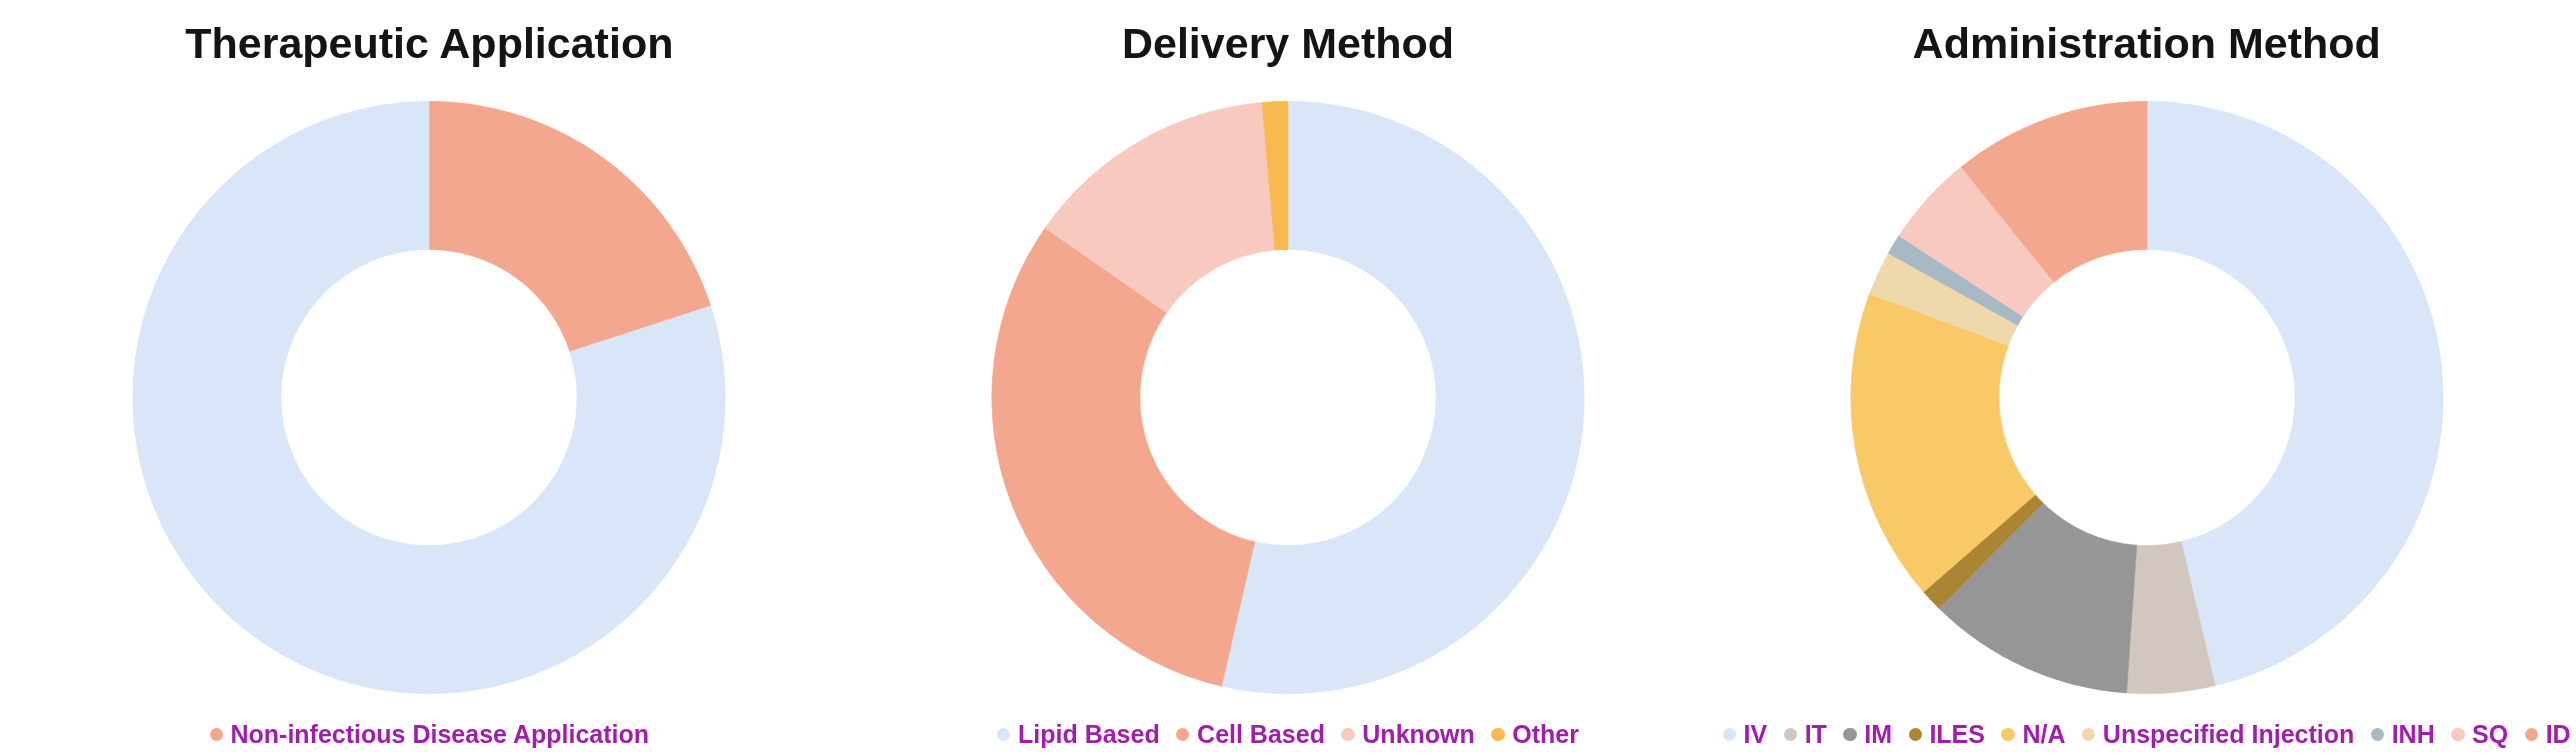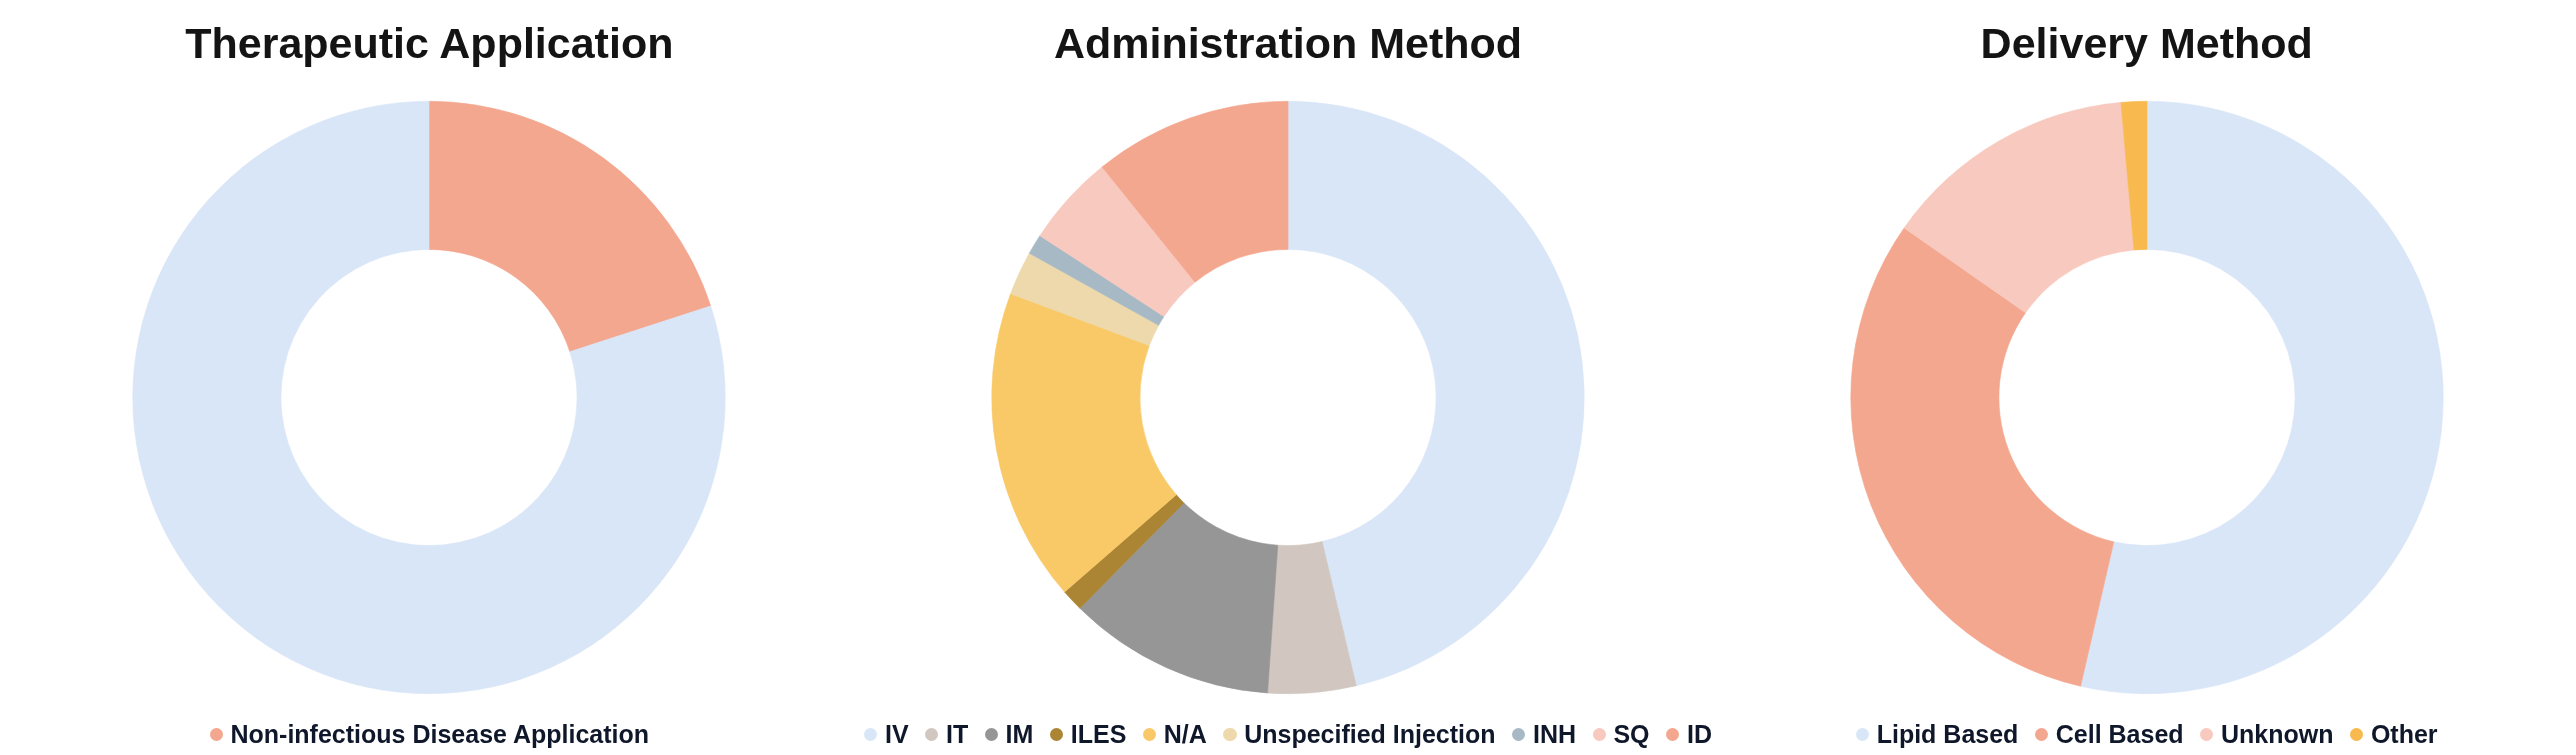--- a/index.html
+++ b/index.html
@@ -70,41 +70,71 @@
   }
   .legend-dot {
     width: 13.3px;
     height: 13.3px;
     border-radius: 50%;
     flex: 0 0 auto;
   }
   .legend-label {
     font-weight: 700;
     font-size: 25px;
-    color: #0f172a;
+    color: #a21caf;
     font-family: "Liberation Sans", sans-serif;
   }
 </style>
 </head>
 <body>
 
 <div class="figure">
 
   <section class="panel">
     <h2 class="chart-title">Therapeutic Application</h2>
     <div class="donut-wrap">
       <svg class="donut" viewBox="0 0 960 960">
           <path d="M 480.00 10.00 A 470 470 0 0 1 927.00 334.76 L 703.50 407.38 A 235 235 0 0 0 480.00 245.00 Z" fill="#f4a78f" stroke="#f4a78f" stroke-width="1"></path>
           <path d="M 927.00 334.76 A 470 470 0 1 1 480.00 10.00 L 480.00 245.00 A 235 235 0 1 0 703.50 407.38 Z" fill="#d9e6f7" stroke="#d9e6f7" stroke-width="1"></path>
         </svg>
     </div>
     <div class="legend">
         <div class="legend-item">
           <span class="legend-dot" style="background: rgb(244, 167, 143);"></span>
           <span class="legend-label">Non-infectious Disease Application</span>
+        </div>
+      </div>
+  </section>
+
+  <section class="panel">
+    <h2 class="chart-title">Delivery Method</h2>
+    <div class="donut-wrap">
+      <svg class="donut" viewBox="0 0 960 960">
+          <path d="M 480.00 10.00 A 470 470 0 1 1 374.59 938.03 L 427.30 709.01 A 235 235 0 1 0 480.00 245.00 Z" fill="#d9e6f7" stroke="#d9e6f7" stroke-width="1"></path>
+          <path d="M 374.59 938.03 A 470 470 0 0 1 94.62 210.96 L 287.31 345.48 A 235 235 0 0 0 427.30 709.01 Z" fill="#f4a78f" stroke="#f4a78f" stroke-width="1"></path>
+          <path d="M 94.62 210.96 A 470 470 0 0 1 438.71 11.82 L 459.35 245.91 A 235 235 0 0 0 287.31 345.48 Z" fill="#f8c9bf" stroke="#f8c9bf" stroke-width="1"></path>
+          <path d="M 438.71 11.82 A 470 470 0 0 1 480.00 10.00 L 480.00 245.00 A 235 235 0 0 0 459.35 245.91 Z" fill="#f8b94e" stroke="#f8b94e" stroke-width="1"></path>
+        </svg>
+    </div>
+    <div class="legend">
+        <div class="legend-item">
+          <span class="legend-dot" style="background: rgb(217, 230, 247);"></span>
+          <span class="legend-label">Lipid Based</span>
+        </div>
+        <div class="legend-item">
+          <span class="legend-dot" style="background: rgb(244, 167, 143);"></span>
+          <span class="legend-label">Cell Based</span>
+        </div>
+        <div class="legend-item">
+          <span class="legend-dot" style="background: rgb(248, 201, 191);"></span>
+          <span class="legend-label">Unknown</span>
+        </div>
+        <div class="legend-item">
+          <span class="legend-dot" style="background: rgb(248, 185, 78);"></span>
+          <span class="legend-label">Other</span>
         </div>
       </div>
   </section>
 
   <section class="panel">
     <h2 class="chart-title">Administration Method</h2>
     <div class="donut-wrap">
       <svg class="donut" viewBox="0 0 960 960">
           <path d="M 480.00 10.00 A 470 470 0 0 1 588.28 937.36 L 534.14 708.68 A 235 235 0 0 0 480.00 245.00 Z" fill="#d9e6f7" stroke="#d9e6f7" stroke-width="1"></path>
           <path d="M 588.28 937.36 A 470 470 0 0 1 447.54 948.88 L 463.77 714.44 A 235 235 0 0 0 534.14 708.68 Z" fill="#d1c7c0" stroke="#d1c7c0" stroke-width="1"></path>
@@ -150,44 +180,14 @@
           <span class="legend-dot" style="background: rgb(248, 201, 191);"></span>
           <span class="legend-label">SQ</span>
         </div>
         <div class="legend-item">
           <span class="legend-dot" style="background: rgb(244, 167, 143);"></span>
           <span class="legend-label">ID</span>
         </div>
       </div>
   </section>
 
-  <section class="panel">
-    <h2 class="chart-title">Delivery Method</h2>
-    <div class="donut-wrap">
-      <svg class="donut" viewBox="0 0 960 960">
-          <path d="M 480.00 10.00 A 470 470 0 1 1 374.59 938.03 L 427.30 709.01 A 235 235 0 1 0 480.00 245.00 Z" fill="#d9e6f7" stroke="#d9e6f7" stroke-width="1"></path>
-          <path d="M 374.59 938.03 A 470 470 0 0 1 94.62 210.96 L 287.31 345.48 A 235 235 0 0 0 427.30 709.01 Z" fill="#f4a78f" stroke="#f4a78f" stroke-width="1"></path>
-          <path d="M 94.62 210.96 A 470 470 0 0 1 438.71 11.82 L 459.35 245.91 A 235 235 0 0 0 287.31 345.48 Z" fill="#f8c9bf" stroke="#f8c9bf" stroke-width="1"></path>
-          <path d="M 438.71 11.82 A 470 470 0 0 1 480.00 10.00 L 480.00 245.00 A 235 235 0 0 0 459.35 245.91 Z" fill="#f8b94e" stroke="#f8b94e" stroke-width="1"></path>
-        </svg>
-    </div>
-    <div class="legend">
-        <div class="legend-item">
-          <span class="legend-dot" style="background: rgb(217, 230, 247);"></span>
-          <span class="legend-label">Lipid Based</span>
-        </div>
-        <div class="legend-item">
-          <span class="legend-dot" style="background: rgb(244, 167, 143);"></span>
-          <span class="legend-label">Cell Based</span>
-        </div>
-        <div class="legend-item">
-          <span class="legend-dot" style="background: rgb(248, 201, 191);"></span>
-          <span class="legend-label">Unknown</span>
-        </div>
-        <div class="legend-item">
-          <span class="legend-dot" style="background: rgb(248, 185, 78);"></span>
-          <span class="legend-label">Other</span>
-        </div>
-      </div>
-  </section>
-
 </div>
 
 
 </body></html>

